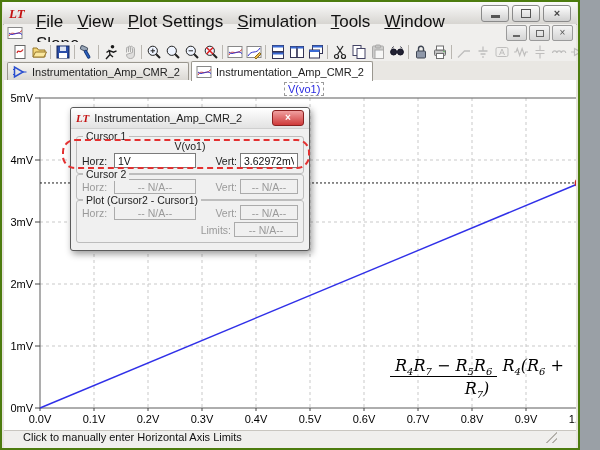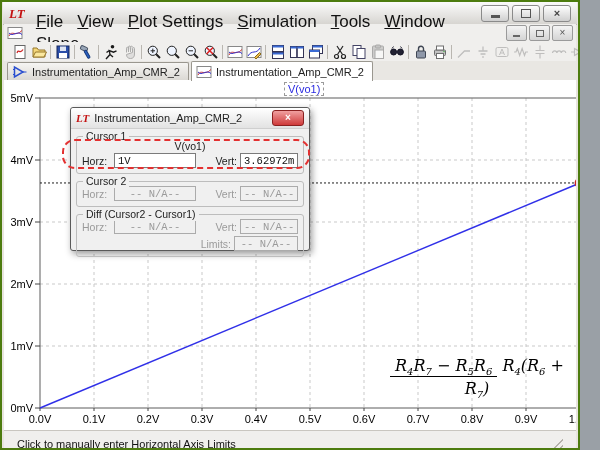--- a/index.html
+++ b/index.html
@@ -61,38 +61,38 @@
   .dlg{position:absolute;left:66px;top:27px;width:238px;height:142px;background:#f0f0f0;
     border:1px solid #5a5a5a;border-radius:3px;box-shadow:2px 3px 7px rgba(0,0,0,.4);z-index:5;}
   .dlg-title{height:20px;background:linear-gradient(#ffffff,#e2e2e2);border-bottom:1px solid #cfcfcf;
     border-radius:3px 3px 0 0;display:flex;align-items:center;padding:0 5px;gap:5px;}
   .dlg-title .logo{font-size:11px;}
   .dlg-title-text{font-size:11px;color:#222;}
   .dlg-close{margin-left:auto;width:30px;height:14px;border:1px solid #8a2020;border-radius:3px;
     background:linear-gradient(#f0a0a0,#cf3a3a);display:flex;align-items:center;justify-content:center;
     color:#fff;font-size:10px;font-weight:bold;line-height:1;}
   .dlg-body{position:relative;padding:7px 5px 0;}
-  .group{position:relative;border:1px solid #bdbdbd;border-radius:3px;padding:3px 5px 4px;margin-bottom:7px;}
+  .group{position:relative;border:1px solid #bdbdbd;border-radius:3px;padding:3px 5px 4px;margin-bottom:0;}
   .glabel{position:absolute;top:-7px;left:6px;background:#f0f0f0;padding:0 3px;
     font-size:10.5px;color:#222;line-height:1.2;}
   .tname{text-align:center;font-size:10.5px;color:#222;height:12px;}
   .frow{display:flex;align-items:center;gap:3px;height:17px;font-size:10.5px;color:#222;}
   .fl1{width:29px;}
   .fl2{width:27px;margin-left:11px;text-align:right;}
   .fin{box-sizing:border-box;height:15px;border:1px solid #7b7b7b;background:#fff;
-    font-family:Liberation Mono, monospace;font-size:10.5px;padding:0 3px;color:#111;}
+    font-family:Liberation Sans, sans-serif;font-size:10.5px;padding:0 3px;color:#111;}
   .in1{width:82px;} .in2{flex:1;min-width:0;}
   .gray{color:#9a9a9a;}
   .na{background:#f0f0f0;border-color:#ababab;color:#9a9a9a;text-align:center;}
   .spacer{width:114px;flex:0 0 auto;}
   .oval{position:absolute;left:58px;top:59px;width:244px;height:26px;border:2px dashed #e33030;
     border-radius:13px;z-index:6;}
   
   .statusbar{position:absolute;left:2px;right:2px;top:428px;height:19px;background:#f0efed;
-    border-top:1px solid #c9c6c0;display:flex;align-items:flex-end;padding:0 13px;font-size:11px;color:#111;}
+    border-top:1px solid #c9c6c0;display:flex;align-items:flex-start;padding:0 19px;font-size:11px;color:#111;}
   .grip-corner{margin-left:auto;width:12px;height:12px;
     background:
       linear-gradient(135deg,transparent 0 50%,#b5b2ac 50% 60%,transparent 60% 75%,#b5b2ac 75% 85%,transparent 85%);}
 </style>
 </head>
 <body>
 
 <div class="window">
 
   <div class="titlebar">
@@ -435,21 +435,21 @@
         <div class="group">
           <span class="glabel">Cursor 2</span>
           <div class="frow gray">
             <span class="fl1">Horz:</span>
             <input class="fin in1 na" value="-- N/A--" style="">
             <span class="fl2">Vert:</span>
             <input class="fin in2 na" value="-- N/A--" style="">
           </div>
         </div>
         <div class="group">
-          <span class="glabel">Diff (Cursor2 - Cursor1)</span>
+          <span class="glabel">Plot (Cursor2 - Cursor1)</span>
           <div class="frow gray">
             <span class="fl1">Horz:</span>
             <input class="fin in1 na" value="-- N/A--" style="">
             <span class="fl2">Vert:</span>
             <input class="fin in2 na" value="-- N/A--" style="">
           </div>
           <div class="frow gray">
             <span class="spacer"></span>
             <span class="fl2" style="margin-left:0;width:32px">Limits:</span>
             <input class="fin in2 na" value="-- N/A--" style="">

